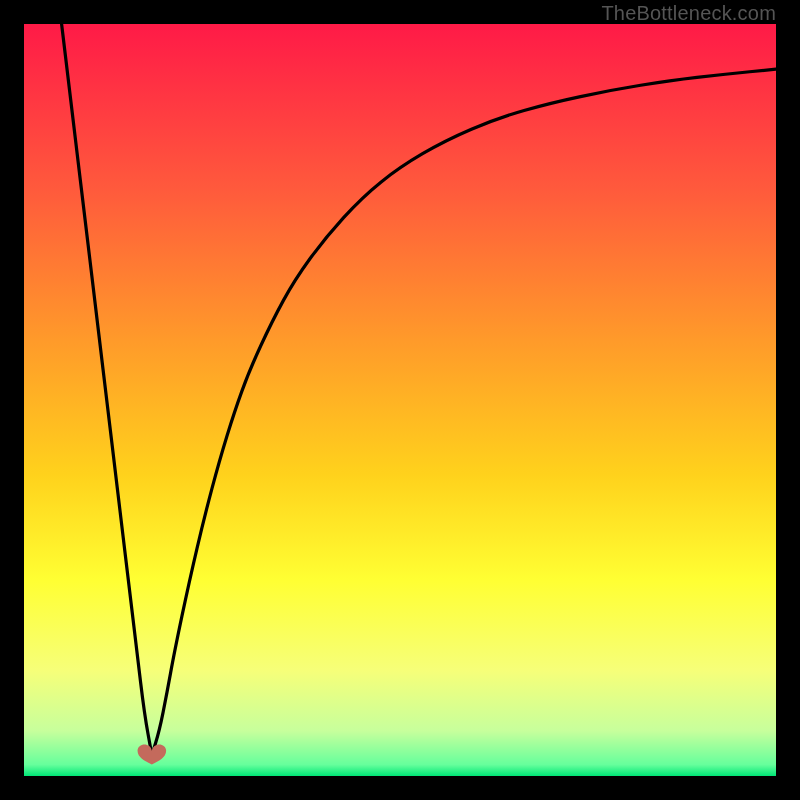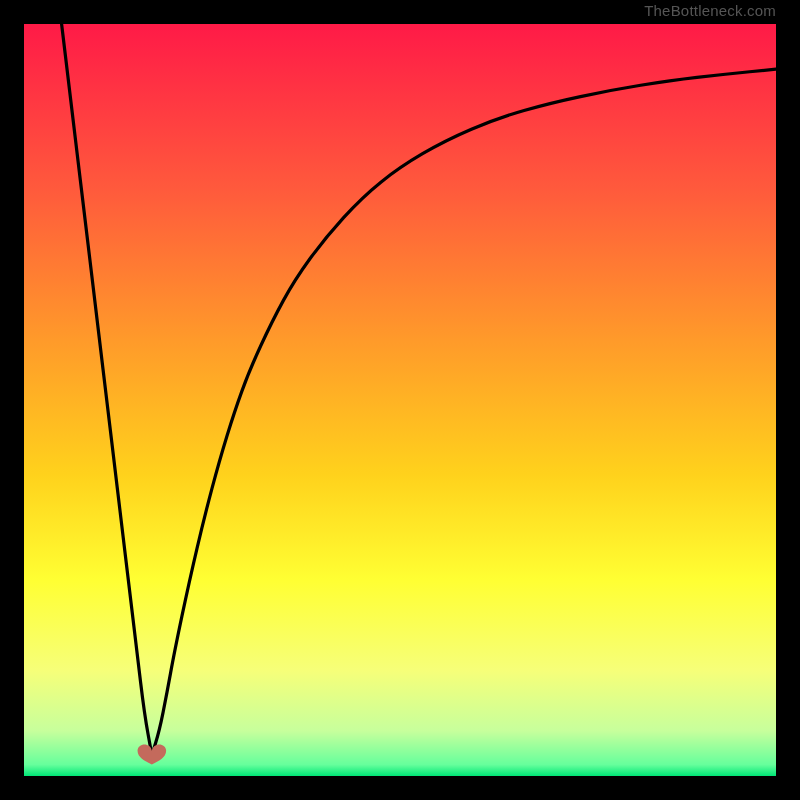--- a/index.html
+++ b/index.html
@@ -17,21 +17,21 @@
     left: 0;
     width: 800px;
     height: 800px;
     background: #000;
   }
   .watermark {
     position: absolute;
     top: 2px;
     right: 24px;
     color: #555;
-    font-size: 15px;
+    font-size: 20px;
     font-weight: 500;
     letter-spacing: 0.2px;
     z-index: 10;
     user-select: none;
   }
   svg.plot {
     position: absolute;
     top: 24px;
     left: 24px;
     width: 752px;

